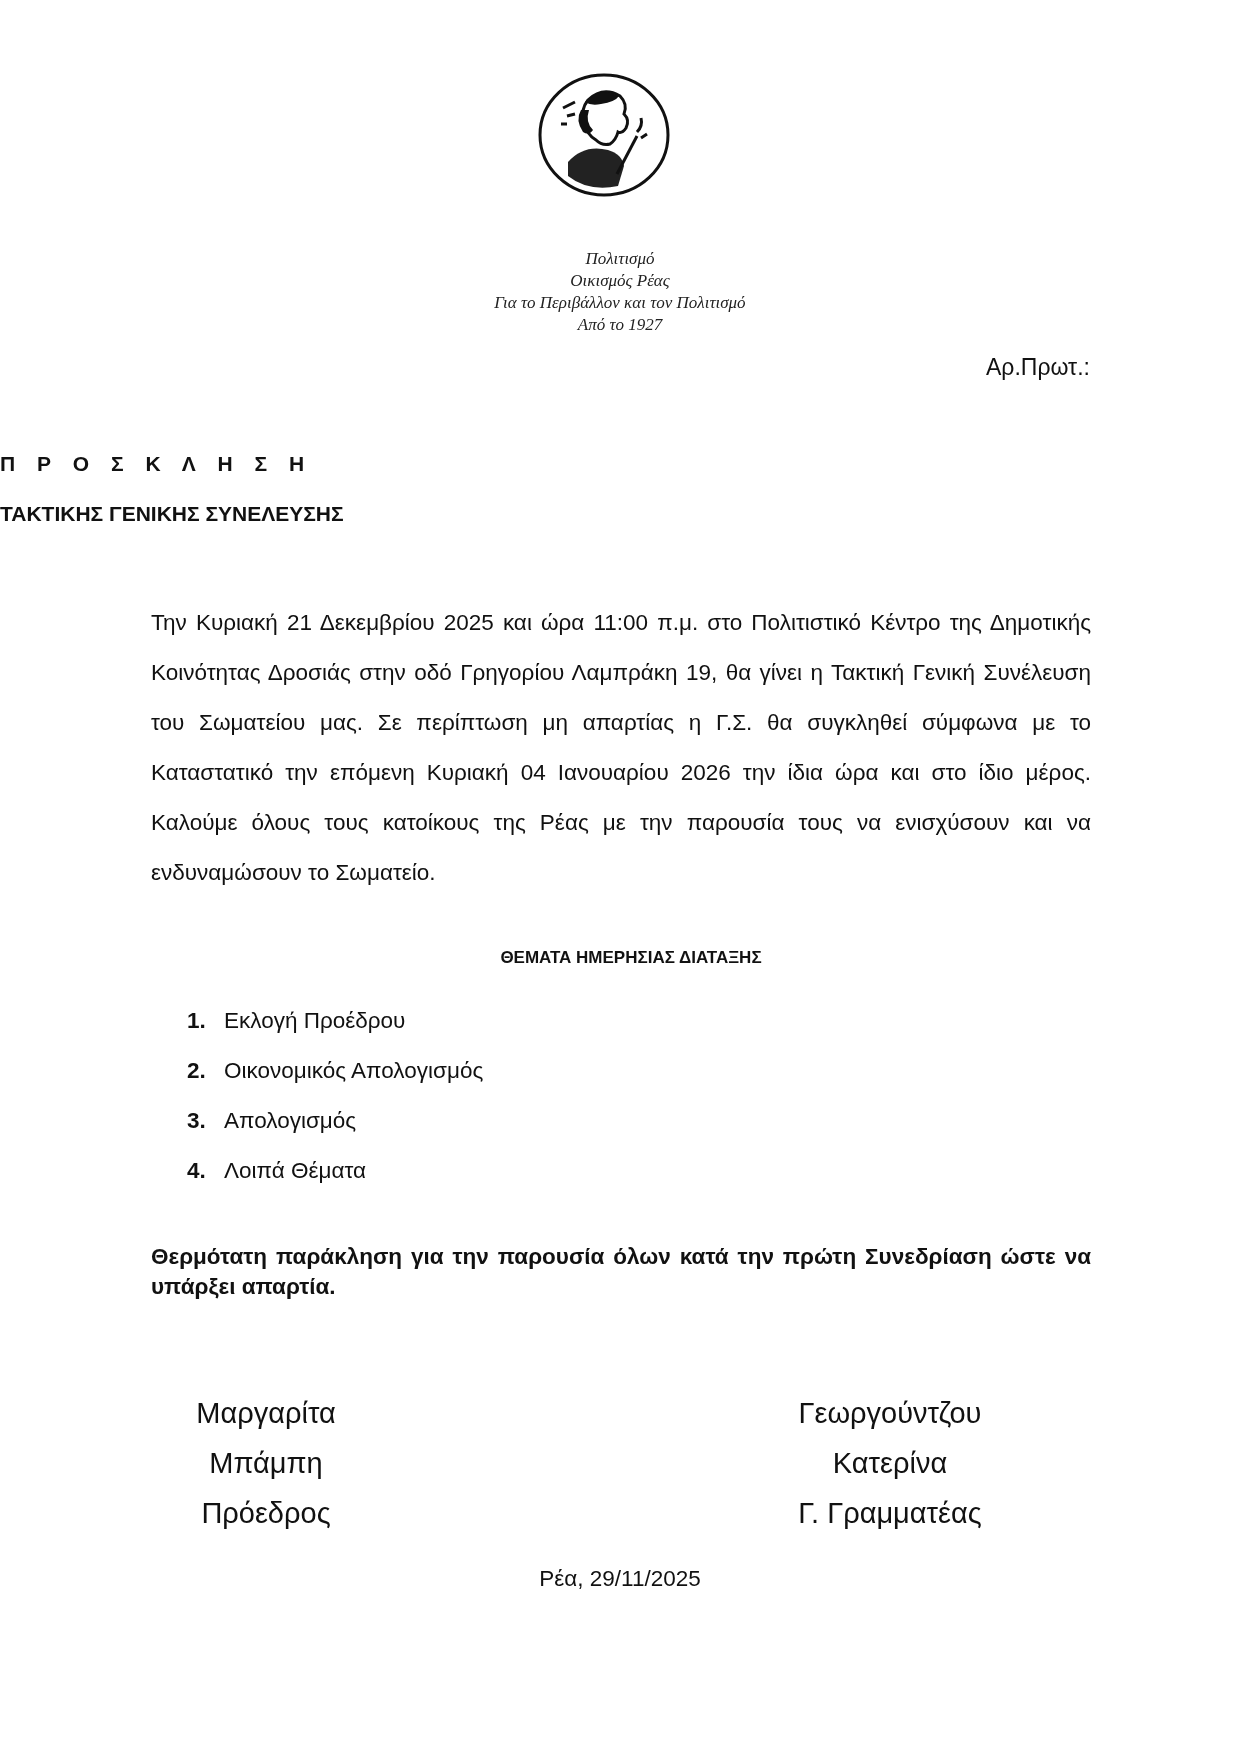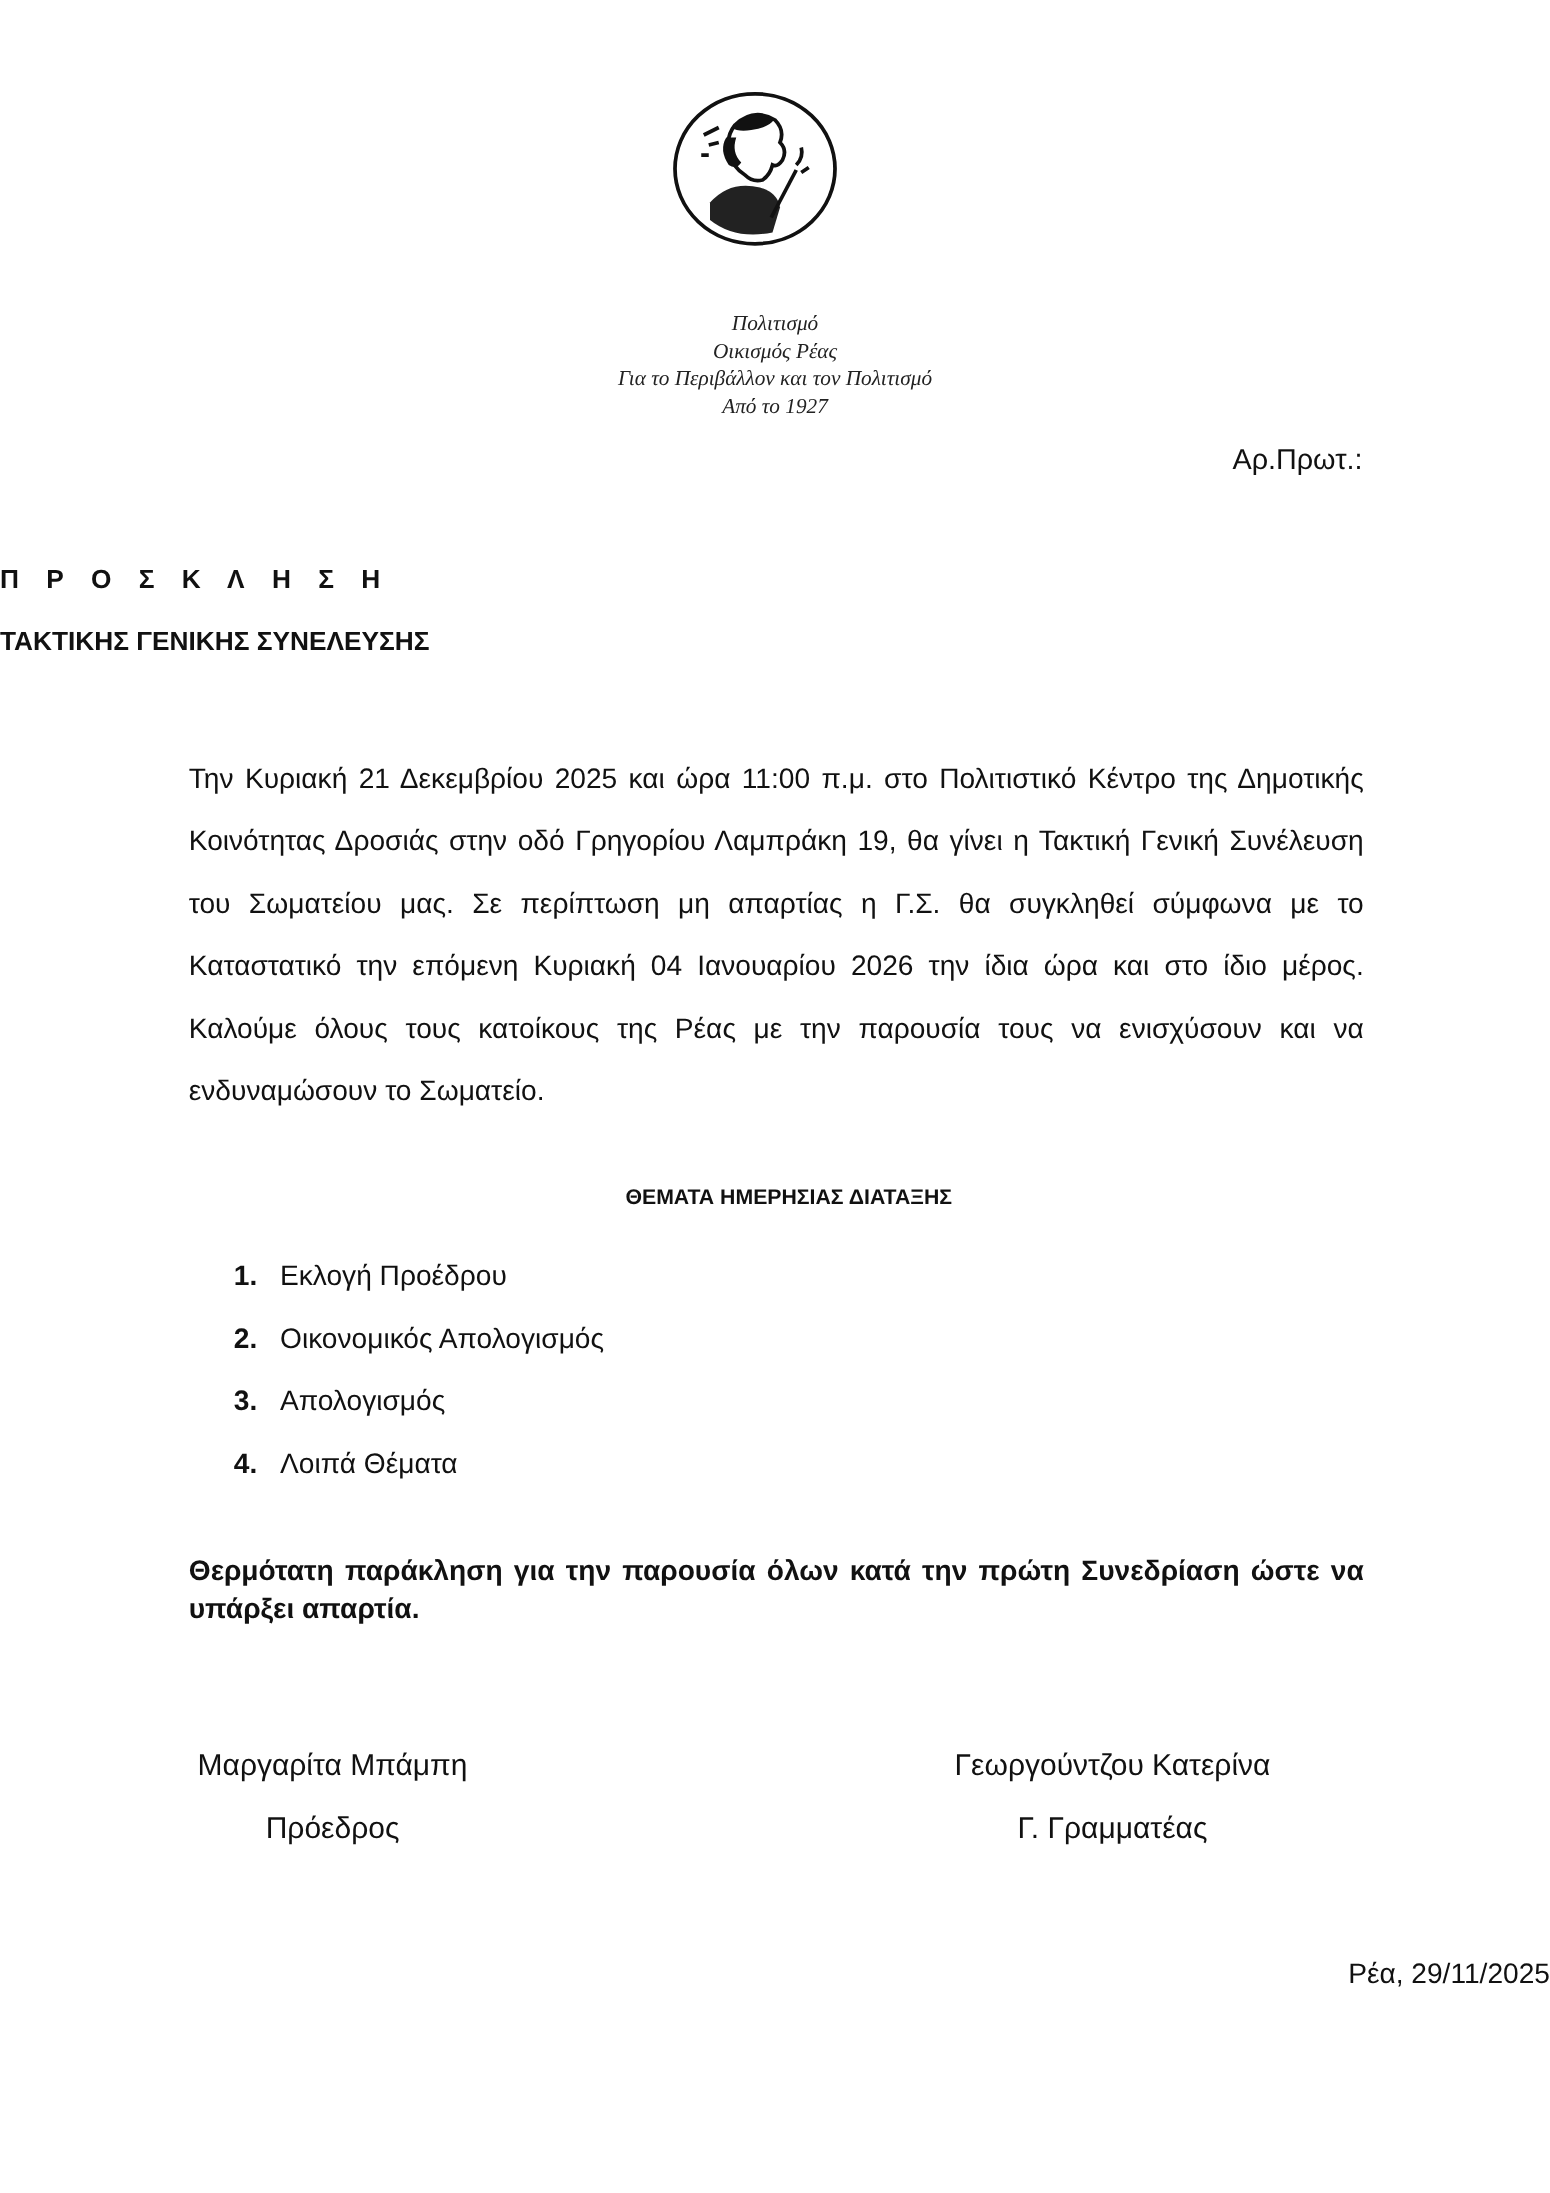--- a/index.html
+++ b/index.html
@@ -15,24 +15,24 @@
   .title { left: 0; width: 1136px; text-align: left; font-weight: bold; font-size: 21px; }
   .t1 { top: 452px; letter-spacing: 8px; }
   .t2 { top: 502px; }
   .para { left: 151px; width: 940px; top: 598px; font-size: 22.5px; line-height: 50px;
           text-align: justify; }
   .agenda-head { left: 11px; width: 1240px; top: 948px; text-align: center; font-weight: bold; font-size: 17px; }
   .agenda { left: 187px; top: 996px; font-size: 22.5px; line-height: 50px; margin: 0; padding: 0; list-style: none; }
   .agenda li { display: flex; }
   .agenda .num { font-weight: bold; width: 37px; display: inline-block; }
   .note { left: 151px; width: 940px; top: 1242px; font-size: 22.5px; line-height: 30px; font-weight: bold; text-align: justify; }
-  .sig { font-size: 24px; line-height: 50px; text-align: center; }
+  .sig { font-size: 29px; line-height: 50px; text-align: center; }
   .sig-left { left: 151px; top: 1388px; width: 230px; }
   .sig-right { left: 750px; top: 1388px; width: 280px; }
-  .date { left: 0; width: 1240px; top: 1566px; text-align: right; font-size: 22.5px; }
+  .date { left: 0; width: 1240px; top: 1566px; text-align: center; font-size: 22.5px; }
 </style>
 </head>
 <body>
 
 <div class="abs logo">
   <svg width="142" height="130" viewBox="0 0 142 130">
     <ellipse cx="71" cy="65" rx="64" ry="60" fill="none" stroke="#111" stroke-width="3"></ellipse>
     <path d="M55 30 q15 -14 32 -4 q8 8 4 18 q6 6 2 14 q-4 6 -8 4 q-2 8 -8 12 q-8 2 -14 -4 q-10 -6 -12 -18 q-4 -12 4 -22z" fill="#fff" stroke="#111" stroke-width="3"></path>
     <path d="M52 32 q14 -16 34 -6 q-4 6 -18 8 q-10 2 -16 -2z" fill="#111"></path>
     <path d="M48 40 q-6 10 2 22 q6 4 10 -2 q-8 -8 -4 -20z" fill="#111"></path>

